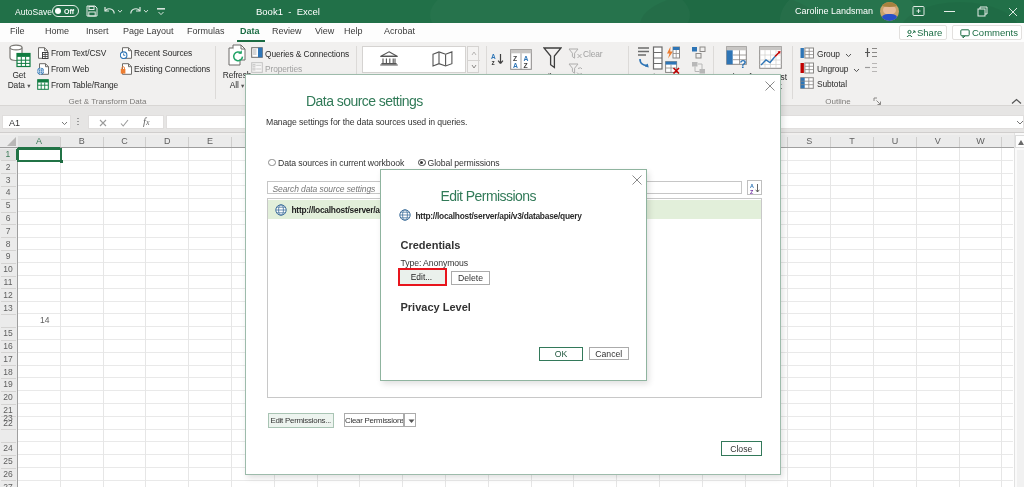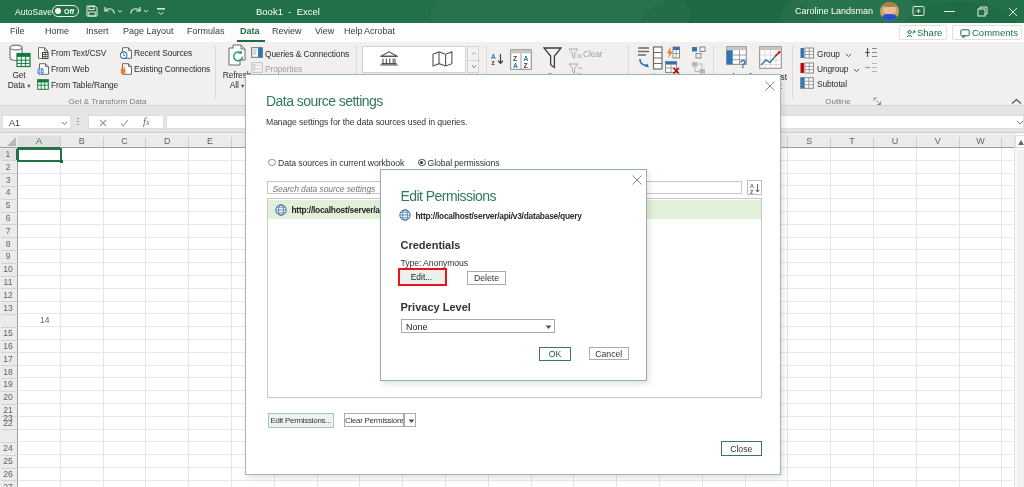--- a/index.html
+++ b/index.html
@@ -45,21 +45,21 @@
   #rowhead { left:0; top:14.5px; width:17.5px; height:339.5px; background:#ebebeb; border-right:1px solid #9e9e9e; }
   .rh { position:absolute; left:0; width:16px; text-align:center; font-size:8.5px; color:#5f5f5f; }
   .rhsep { position:absolute; left:1px; width:15px; height:1px; background:#d4d3d2; }
 
   
   #vscroll { left:1014px; top:133px; width:10px; height:354px; background:#fafafa; border-left:1px solid #e1e1e1; }
 
   
   #dlg1 { left:245px; top:73.5px; width:536px; height:401.5px; background:#fff; border:1px solid #9dbbab; box-shadow:2px 3px 6px rgba(0,0,0,.12); }
   #dlg2 { left:380px; top:168.5px; width:267px; height:212.5px; background:#fff; border:1px solid #8fb49f; box-shadow:2px 3px 6px rgba(0,0,0,.12); }
-  .pqtitle { color:#317a58; font-size:14px; letter-spacing:-0.55px; }
+  .pqtitle { color:#317a58; font-size:14px; letter-spacing:-0.55px;margin-left:40px; }
   .t9 { font-size:8.7px; color:#333; letter-spacing:-0.1px; }
   .btn { position:absolute; background:#fff; border:1px solid #ababab; font-size:8.7px; color:#333; text-align:center; white-space:nowrap; overflow:hidden; }
 </style>
 </head>
 <body>
 
 <div class="abs" id="titlebar">
   <div class="abs" style="left:430px;top:-30px;width:260px;height:90px;border-radius:50%;background:rgba(255,255,255,0.025)"></div>
   <div class="abs" style="left:640px;top:-10px;width:180px;height:70px;border-radius:50%;background:rgba(0,0,0,0.05)"></div>
   <div class="abs" style="left:780px;top:-20px;width:140px;height:80px;border-radius:50%;background:rgba(255,255,255,0.03)"></div>
@@ -124,21 +124,21 @@
 <div class="abs" id="tabrow">
   <div class="tab" style="left:10px;">File</div>
   <div class="tab" style="left:45px;">Home</div>
   <div class="tab" style="left:86px;">Insert</div>
   <div class="tab" style="left:123px;">Page Layout</div>
   <div class="tab" style="left:187px;">Formulas</div>
   <div class="tab active" style="left:240px;">Data</div>
   <div class="tab" style="left:272px;">Review</div>
   <div class="tab" style="left:315px;">View</div>
   <div class="tab" style="left:344px;">Help</div>
-  <div class="tab" style="left:364px;">Acrobat</div>
+  <div class="tab" style="left:384px;">Acrobat</div>
   <div class="abs" id="data-underline"></div>
   <div class="topbtn" style="left:899px;width:48px;">
     <svg class="abs" style="left:6px;top:2.5px" width="10" height="9" viewBox="0 0 10 9">
       <circle cx="3.5" cy="3" r="1.6" fill="none" stroke="#1a6c43" stroke-width="1"></circle>
       <path d="M1 8 a2.8 2.8 0 0 1 5 0" fill="none" stroke="#1a6c43" stroke-width="1"></path>
       <path d="M6.5 4.5 L9 2 M9 2 h-2 M9 2 v2" stroke="#1a6c43" stroke-width="0.9" fill="none"></path>
     </svg>
     <span style="margin-left:17px;">Share</span>
   </div>
   <div class="topbtn" style="left:952px;width:70px;">
@@ -592,23 +592,17 @@
     <circle cx="6" cy="6" r="5.2" fill="#fff" stroke="#41719c" stroke-width="1"></circle>
     <ellipse cx="6" cy="6" rx="2.4" ry="5.2" fill="none" stroke="#41719c" stroke-width="0.8"></ellipse>
     <path d="M0.8 6 h10.4 M1.5 3.2 h9 M1.5 8.8 h9" stroke="#41719c" stroke-width="0.8"></path>
   </svg>
   <div class="abs" style="left:34.5px;top:41.5px;font-size:8.4px;color:#2b2b2b;letter-spacing:-0.25px;font-weight:bold;">http://localhost/server/api/v3/database/query</div>
   <div class="abs" style="left:19.5px;top:69px;font-size:11px;font-weight:bold;color:#333;">Credentials</div>
   <div class="abs t9" style="left:19.5px;top:88px;">Type: Anonymous</div>
   <div class="abs" style="left:16.5px;top:98.5px;width:49px;height:18px;border:2.4px solid #e8151d;background:#eaf1ec;">
     <div class="abs" style="left:0;top:2px;width:44px;text-align:center;font-size:8.4px;color:#222;">Edit...</div>
   </div>
-  <div class="btn" style="left:70px;top:101.5px;width:39px;height:14px;line-height:13px;margin-left:16px;">Delete</div>
+  <div class="btn" style="left:70px;top:101.5px;width:39px;height:14px;line-height:13px;">Delete</div>
   <div class="abs" style="left:19.5px;top:131.5px;font-size:11px;font-weight:bold;color:#333;">Privacy Level</div>
-  <div class="abs" style="left:19.5px;top:149px;width:154px;height:14.5px;border:1px solid #ababab;background:#fff;">
-    <div class="abs" style="left:4.5px;top:2px;font-size:9px;color:#222;">None</div>
-    <svg class="abs" style="left:143px;top:5px" width="7" height="5" viewBox="0 0 7 5">
-        <path d="M0.5 0.5 L3.5 4 L6.5 0.5 Z" fill="#555"></path>
-      </svg>
-  </div>
-  <div class="btn" style="left:158px;top:177px;width:32px;height:14px;border-color:#33795a;color:#21583f;line-height:13px;">OK</div>
+  <div class="btn" style="left:158px;top:177px;width:44px;height:14px;border-color:#33795a;color:#21583f;line-height:13px;">OK</div>
   <div class="btn" style="left:208px;top:177px;width:39.5px;height:13.5px;line-height:12.5px;">Cancel</div>
 </div>
 
 </body></html>

